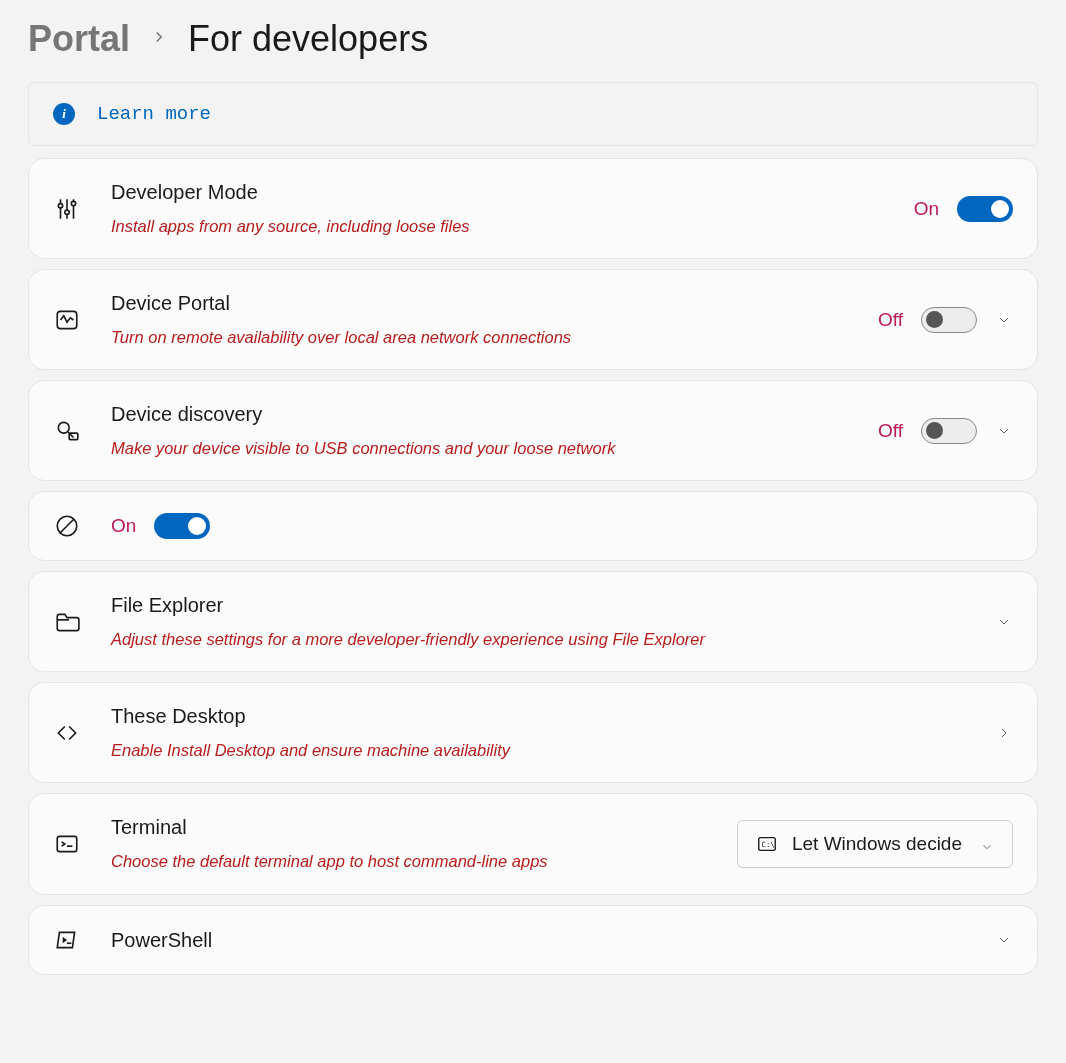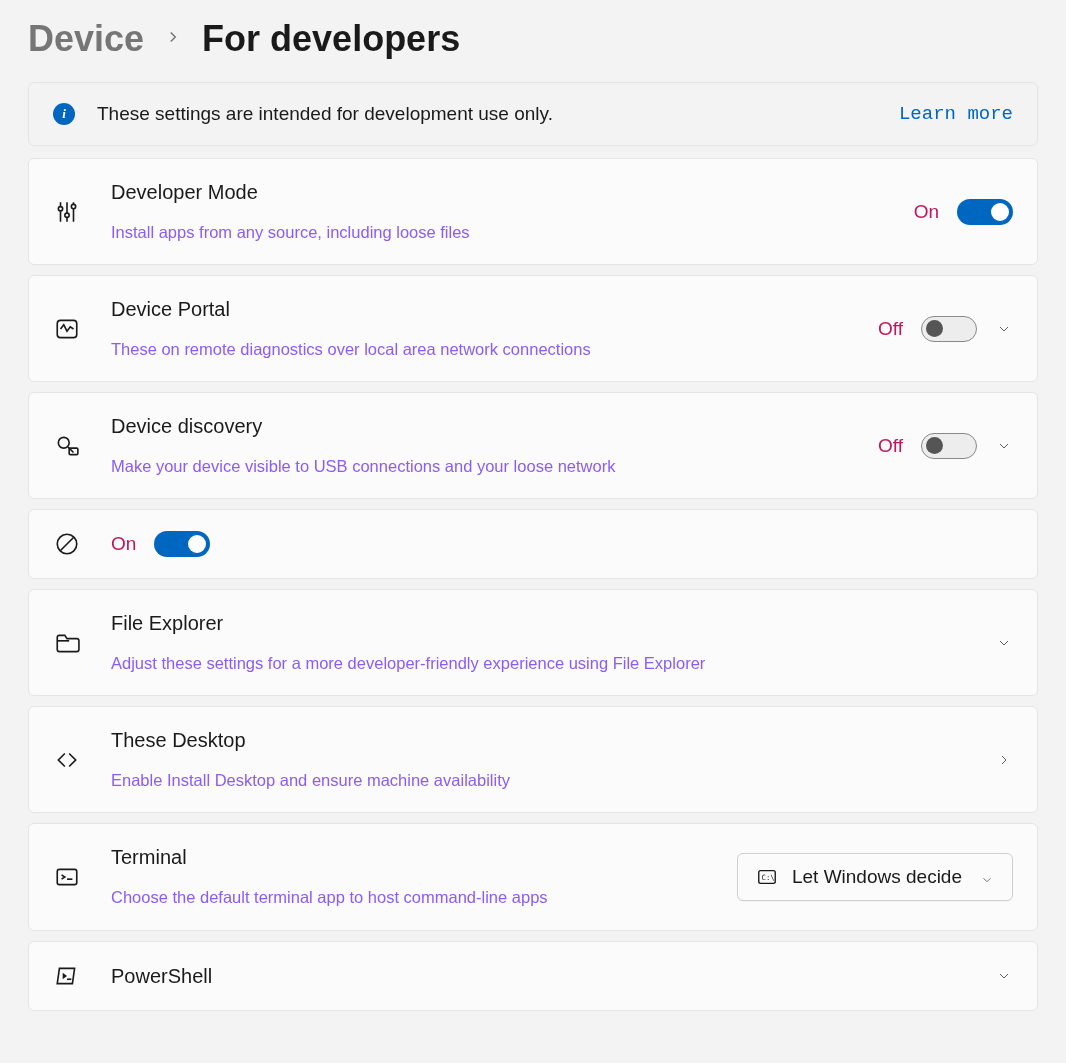--- a/index.html
+++ b/index.html
@@ -21,28 +21,28 @@
     font-size: 36px;
     font-weight: 600;
     color: #767676;
   }
   .breadcrumb .chevron {
     color: #767676;
     font-size: 20px;
   }
   .breadcrumb .current {
     font-size: 36px;
-    font-weight: 700;
+    font-weight: 400;
     color: #1a1a1a;
   }
 
   .card {
     background: #fbfbfb;
     border: 1px solid #e5e5e5;
-    border-radius: 6px;
+    border-radius: 16px;
     margin-bottom: 10px;
     display: flex;
     align-items: center;
     padding: 20px 24px;
     min-height: 70px;
   }
   .info-banner {
     background: #f3f3f3;
     border: 1px solid #e5e5e5;
     border-radius: 6px;
@@ -66,21 +66,21 @@
   .card-icon {
     width: 28px; height: 28px; flex: 0 0 28px;
     margin-right: 30px;
     color: #1a1a1a;
     display: flex; align-items: center; justify-content: center;
   }
   .card-icon svg { width: 26px; height: 26px; stroke: #1a1a1a; fill: none; stroke-width: 1.5; }
 
   .card-text { flex: 1; }
   .card-title { font-size: 20px; font-weight: 400; color: #1a1a1a; line-height: 1.3; }
-  .card-sub { font-size: 16.5px; color: #8b5cf6; line-height: 1.4; margin-top: 16px; }
+  .card-sub { font-size: 16.5px; color: #b91c1c; line-height: 1.4; margin-top: 10px; font-style: italic; }
 
   .controls { display: flex; align-items: center; gap: 18px; }
   .toggle-label { font-size: 19px; color: #be185d; }
 
   .toggle {
     width: 56px; height: 26px; border-radius: 13px;
     position: relative; cursor: pointer; flex: 0 0 auto;
   }
   .toggle.on { background: #0067c0; }
   .toggle.on::after {
@@ -109,32 +109,31 @@
   }
   .dropdown .dd-icon { width: 22px; height: 22px; }
   .dropdown .dd-icon svg { width: 22px; height: 22px; stroke: #1a1a1a; fill: none; stroke-width: 1.5; }
   .dropdown .dd-chev { width: 14px; height: 14px; margin-left: 4px; }
   .dropdown .dd-chev svg { width: 14px; height: 14px; stroke: #5f5f5f; fill: none; stroke-width: 1.5; }
 </style>
 </head>
 <body>
 
 <div class="breadcrumb">
-  <span class="parent">Device</span>
+  <span class="parent">Portal</span>
   <span class="chevron">
     <svg viewBox="0 0 24 24" width="18" height="18" fill="none" stroke="#767676" stroke-width="2">
         <polyline points="9 6 15 12 9 18"></polyline>
       </svg>
   </span>
   <span class="current">For developers</span>
 </div>
 
 <div class="info-banner">
   <div class="info-icon">i</div>
-  <div class="info-text">These settings are intended for development use only.</div>
   <a class="info-link">Learn more</a>
 </div>
 
 <div class="card">
   <div class="card-icon">
     <svg viewBox="0 0 24 24">
         <path d="M6 3v4"></path>
         <circle cx="6" cy="9" r="2"></circle>
         <path d="M6 11v10"></path>
         <path d="M12 3v10"></path>
@@ -157,21 +156,21 @@
 
 <div class="card">
   <div class="card-icon">
     <svg viewBox="0 0 24 24">
         <rect x="3" y="4" width="18" height="16" rx="3"></rect>
         <polyline points="6 12 9 8 12 14 15 10 18 12"></polyline>
       </svg>
   </div>
   <div class="card-text">
     <div class="card-title">Device Portal</div>
-    <div class="card-sub">These on remote diagnostics over local area network connections</div>
+    <div class="card-sub">Turn on remote availability over local area network connections</div>
   </div>
   <div class="controls">
     <span class="toggle-label">Off</span>
     <div class="toggle off"></div>
     <div class="chevron-exp">
       <svg viewBox="0 0 24 24">
           <polyline points="6 9 12 15 18 9"></polyline>
         </svg>
     </div>
   </div>

